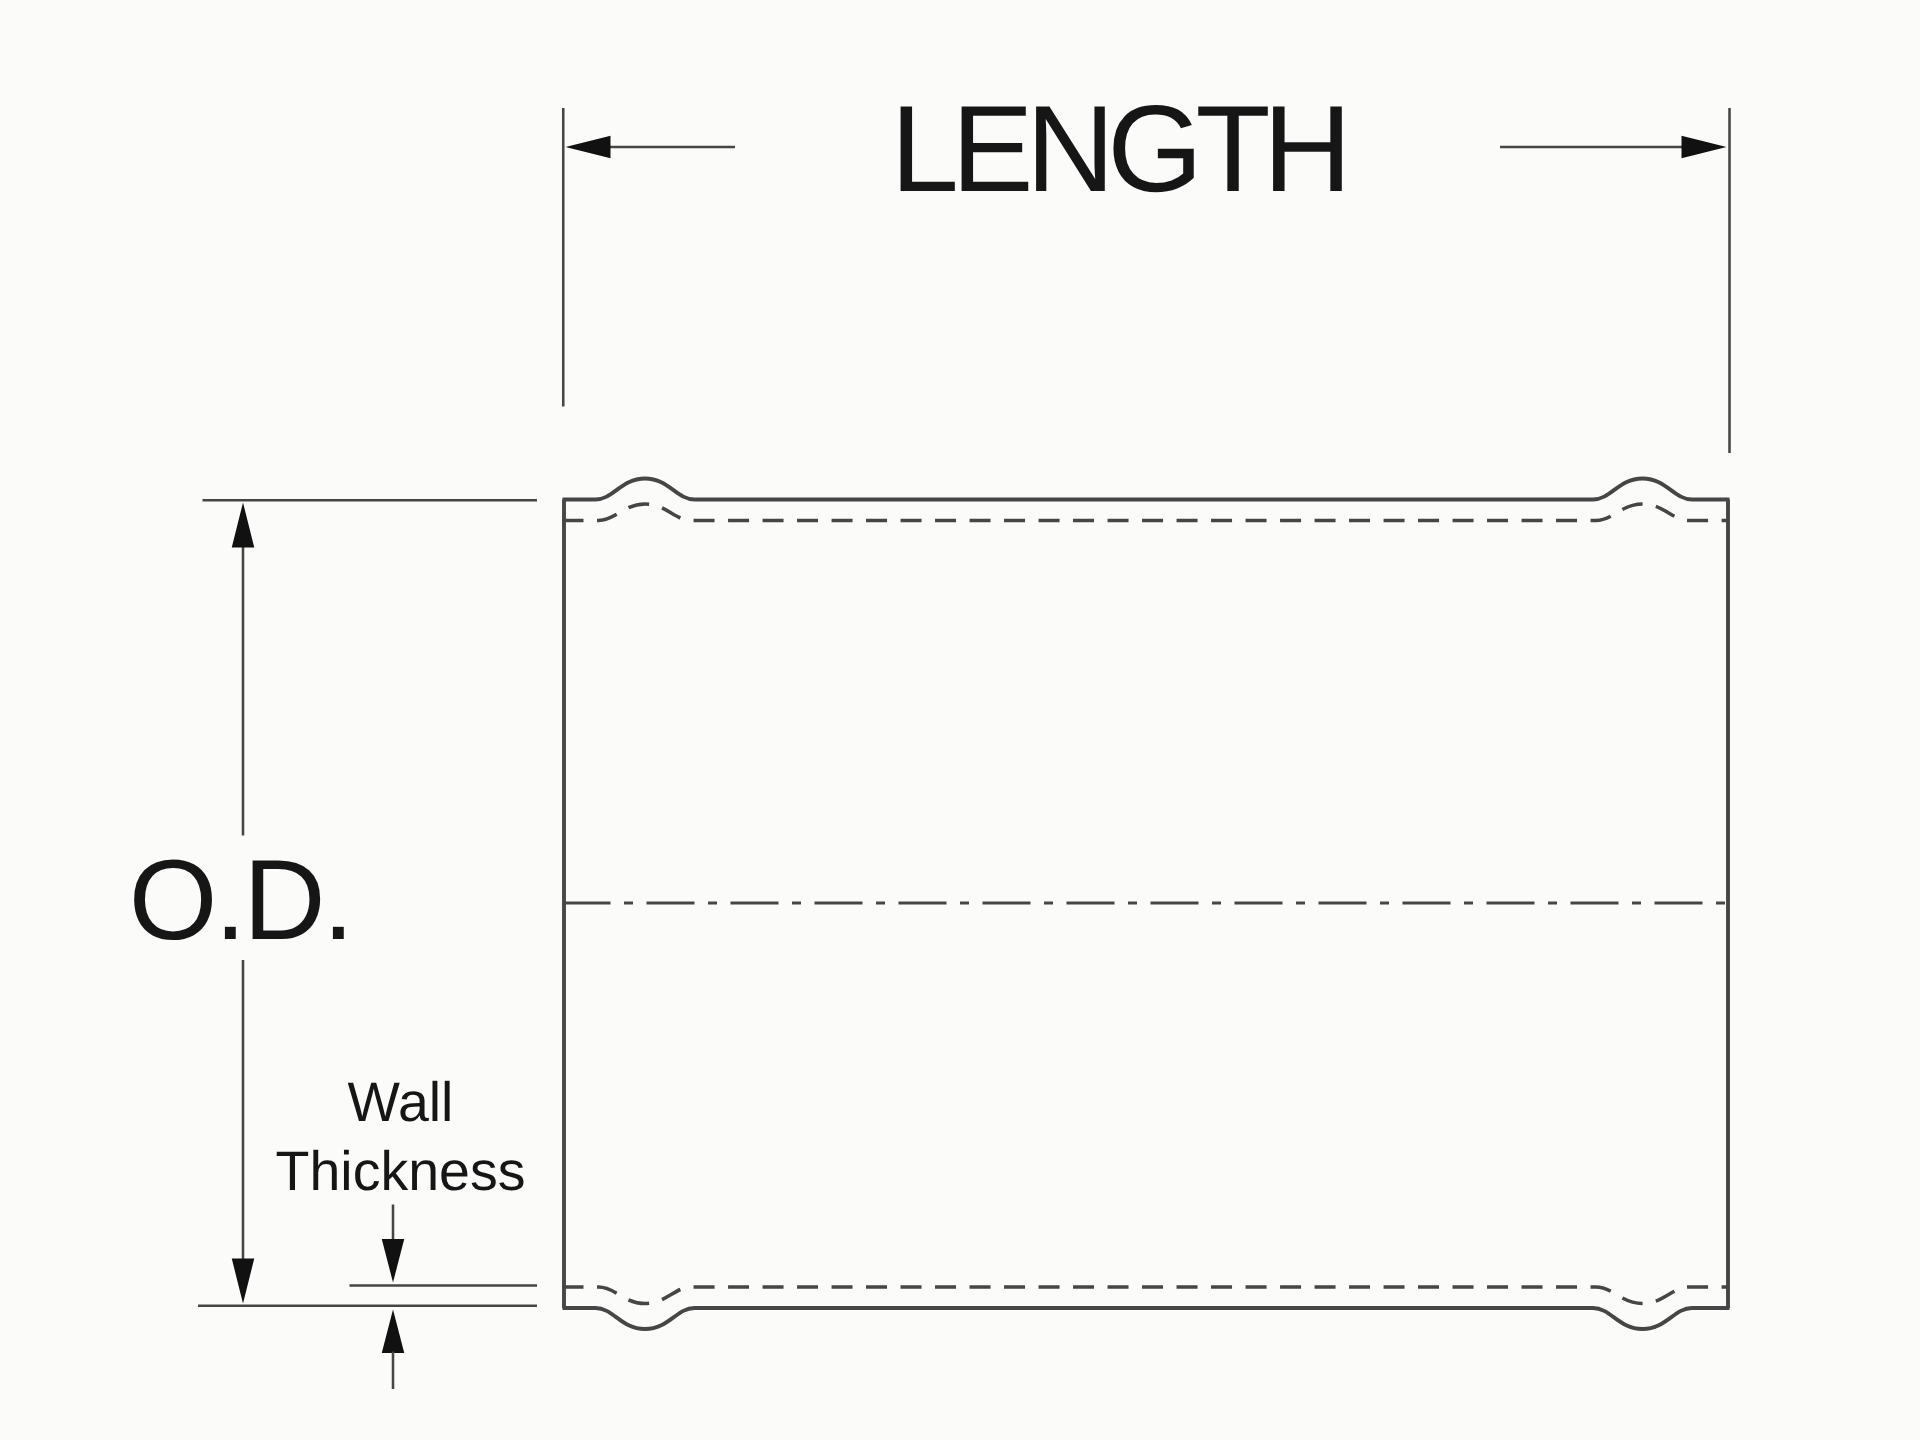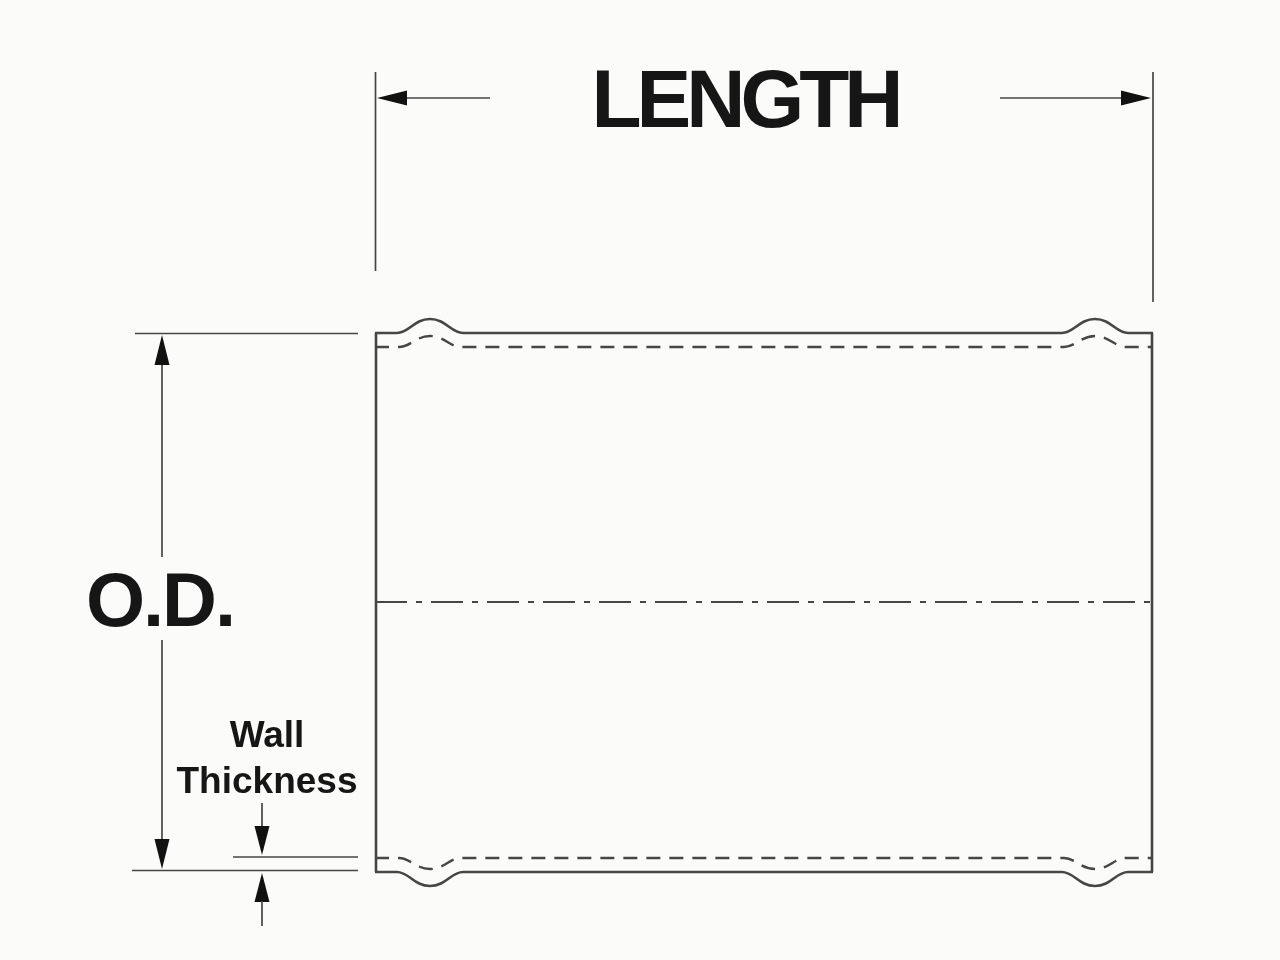--- a/index.html
+++ b/index.html
@@ -7,21 +7,20 @@
     padding: 0;
     background: #ffffff;
   }
   .canvas {
     position: relative;
     width: 1280px;
     height: 960px;
     background: #fbfbfa;
     overflow: hidden;
     font-family: "Liberation Sans", sans-serif;
-    font-weight: bold;
   }
   svg { display: block; width: 1280px; height: 960px; }
 
   
   .outline     { fill: none; stroke-width: 2.6; stroke-linejoin: round; }
   .edge        { stroke-width: 2.6; }
   .inner-dash  { fill: none; stroke-width: 2.4; stroke-dasharray: 14 9; }
   .centerline  { stroke-width: 1.9; stroke-dasharray: 32 9 6 9; }
 
   

